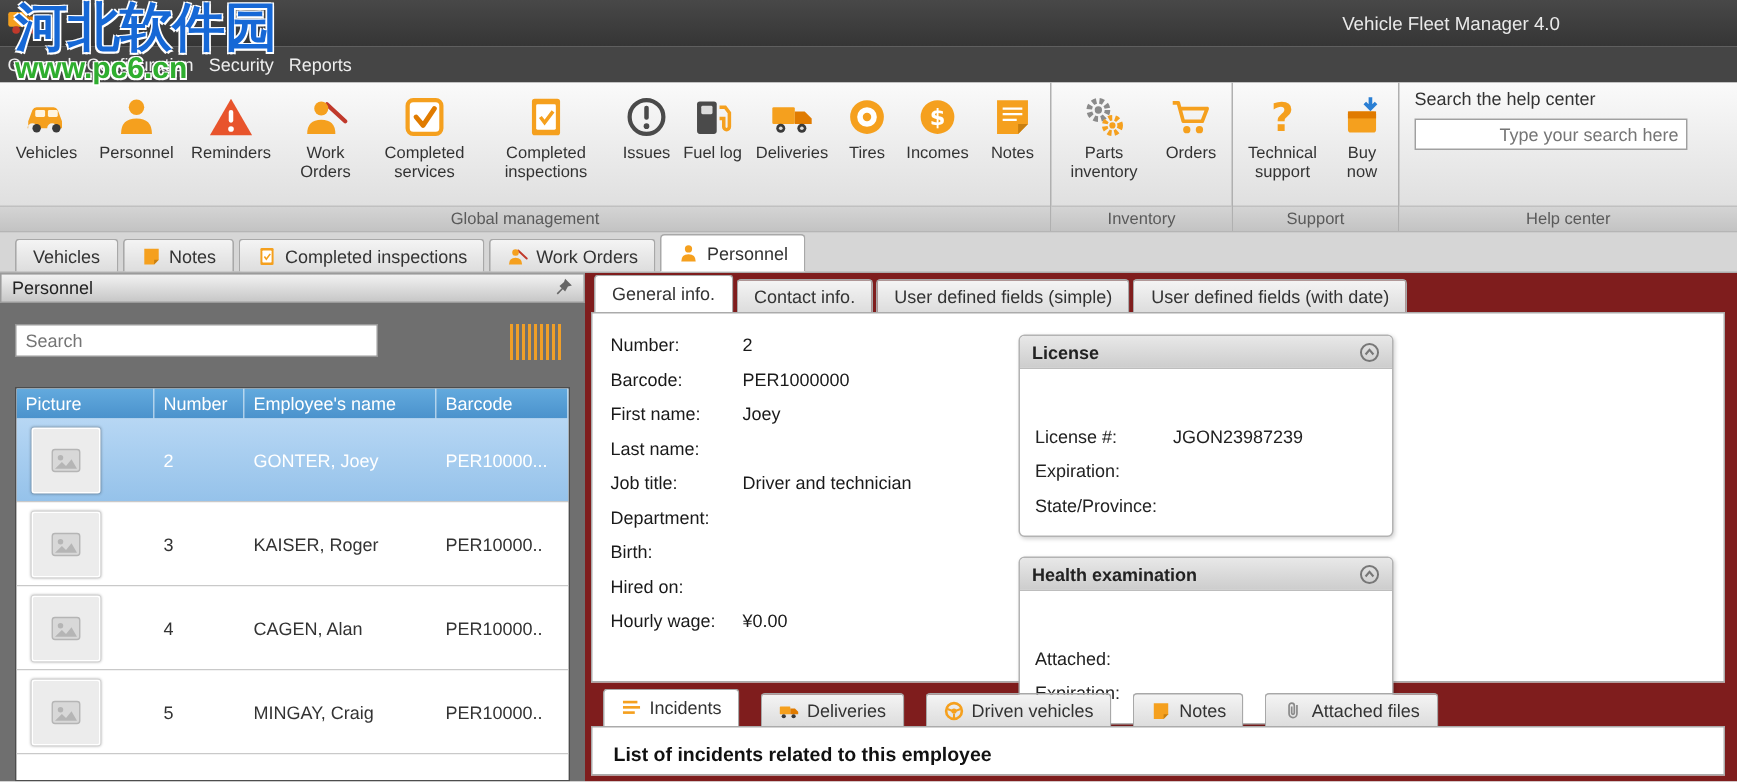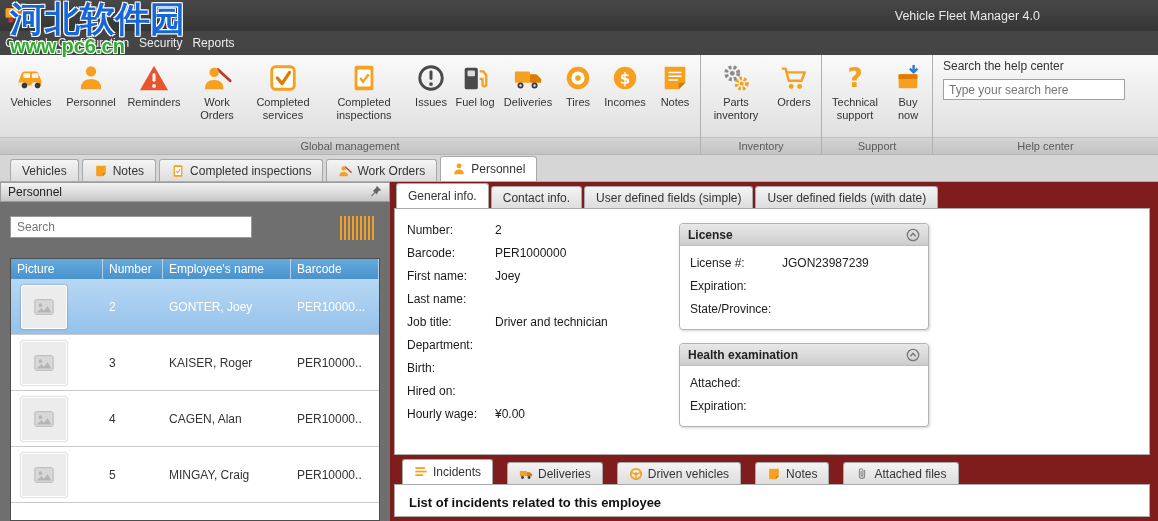--- a/index.html
+++ b/index.html
@@ -24,21 +24,21 @@
   .ribbon { height:100px; background:linear-gradient(#fafafa,#dadada); display:flex; border-bottom:1px solid #b5b5b5; }
   .rgroup { display:flex; flex-direction:column; border-right:1px solid #b0b0b0; }
   .rgroup-items { flex:1; display:flex; align-items:flex-start; padding:4px 2px 0 2px; }
   .rgroup-label { height:17px; background:linear-gradient(#d4d4d4,#c3c3c3); font-size:11px; color:#5a5a5a; text-align:center; line-height:17px; border-top:1px solid #c0c0c0; }
   .ritem { display:flex; flex-direction:column; align-items:center; text-align:center; font-size:11px; color:#333; padding:2px 1px; cursor:pointer; }
   .ritem .ricon { height:34px; display:flex; align-items:center; justify-content:center; margin-bottom:1px; }
   .ritem .ricon svg { width:30px; height:30px; }
   .rlabel { line-height:1.15; width:100%; }
   .help-group { width:202px; padding:4px 10px 0 10px; display:flex; flex-direction:column; }
   .help-label { font-size:12px; color:#333; margin-bottom:6px; }
-  .help-input { width:100%; height:21px; border:1px solid #a0a0a0; padding:0 5px; font-size:12px; font-family:"Liberation Sans", sans-serif; color:#555; }
+  .help-input { width:100%; height:21px; border:1px solid #a0a0a0; padding:0 5px; font-size:12px; font-family:"Liberation Sans", sans-serif; color:#555;text-align:right; }
 
   
   .tabbar { height:27px; background:#d6d6d6; display:flex; align-items:flex-end; gap:3px; padding-left:10px; border-bottom:1px solid #adadad; }
   .tab { display:inline-flex; align-items:center; gap:5px; height:22px; padding:0 11px; background:linear-gradient(#f4f4f4,#dddddd); border:1px solid #a8a8a8; border-bottom:none; border-radius:3px 3px 0 0; font-size:12px; color:#333; cursor:pointer; white-space:nowrap; }
   .tab.active { background:#fff; height:25px; }
   .i14 svg { width:14px; height:14px; display:block; }
 
   
   .main { display:flex; height:339px; }
 
@@ -64,21 +64,21 @@
   .detail-tabs { display:flex; align-items:flex-end; gap:2px; height:24px; padding-left:2px; }
   .detail-body { background:#fff; border:1px solid #ababab; height:247px; display:flex; padding:14px 12px; }
   .fields { flex:0 0 272px; }
   .frow { display:flex; margin-bottom:8px; line-height:15px; }
   .flabel { width:88px; color:#1a1a1a; }
   .fvalue { flex:1; color:#1a1a1a; }
   .boxes { width:250px; }
   .gbox { border:1px solid #b3b3b3; border-radius:4px; background:#fff; box-shadow:1px 1px 3px rgba(0,0,0,.18); margin-bottom:13px; overflow:hidden; }
   .gbox-header { height:22px; background:linear-gradient(#e8e8e8,#cdcdcd); border-bottom:1px solid #bdbdbd; display:flex; align-items:center; padding:0 8px; font-weight:bold; color:#222; }
   .collapse-btn { margin-left:auto; cursor:pointer; display:flex; }
-  .gbox-body { padding:10px 10px 4px 10px; }
+  .gbox-body { padding:10px 10px 4px 10px;margin-top:28px; }
   .brow { display:flex; margin-bottom:8px; line-height:15px; }
   .blabel { width:92px; }
   .bvalue { flex:1; }
 
   .sub-tabs { display:flex; align-items:flex-end; gap:14px; height:25px; margin-top:4px; padding-left:8px; }
   .incidents { background:#fff; border:1px solid #ababab; flex:1; padding:10px 14px 0 14px; overflow:hidden; }
   .inc-title { font-size:13px; font-weight:bold; color:#111; }
   .inc-toolbar { margin-top:10px; height:30px; background:linear-gradient(#e3e3e3,#cfcfcf); border:1px solid #b8b8b8; border-radius:3px; }
 </style>
 </head>

